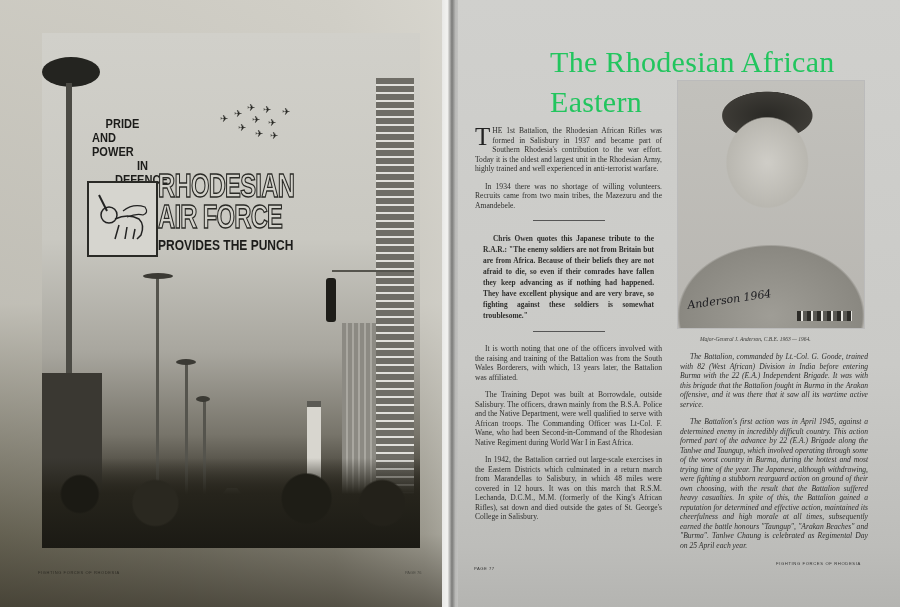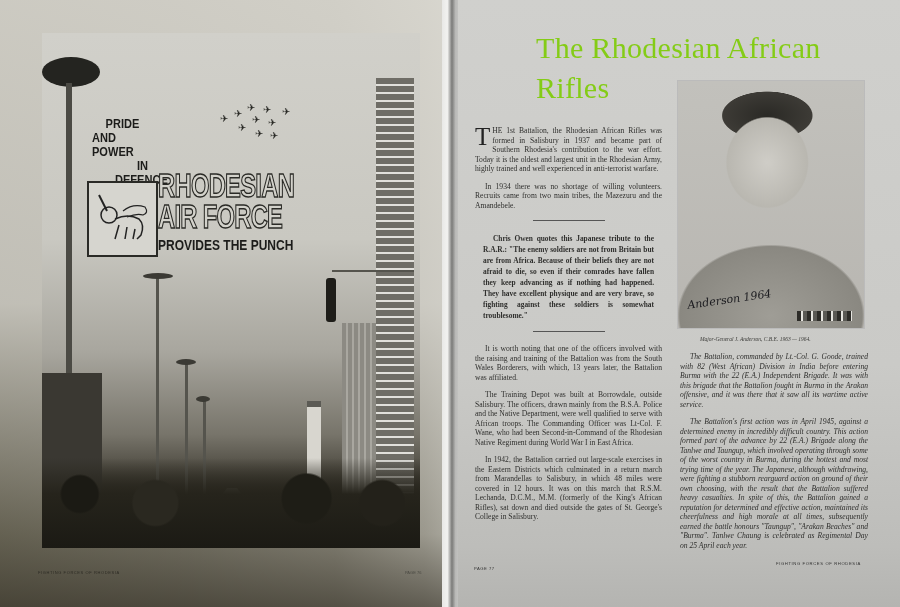--- a/index.html
+++ b/index.html
@@ -65,21 +65,21 @@
     transform: scaleX(0.72); transform-origin:left; }
   .af-sub { position:absolute; left:158px; top:236px; font-family:"Liberation Sans", sans-serif; font-weight:bold;
     font-size:15px; color:#1c1c1a; transform: scaleX(0.8); transform-origin:left; white-space:nowrap; }
   .jets { position:absolute; left:220px; top:103px; width:80px; height:40px; }
   .jet { position:absolute; color:#2a2a26; font-size:10px; line-height:10px; }
   .left-footer { position:absolute; left:38px; top:570px; font-size:4px; letter-spacing:0.6px; color:#2d2b24; font-family:"Liberation Sans",sans-serif; }
   .left-page-num { position:absolute; left:405px; top:570px; font-size:4px; color:#4a4942; font-family:"Liberation Sans",sans-serif; }
 
   
   .article-title { position:absolute; left:536px; top:28px; font-family:"Liberation Serif", serif; font-size:30px;
-    line-height:40px; color:#84cc16; letter-spacing:0.3px; margin:0; font-weight:normal; }
+    line-height:40px; color:#22c55e; letter-spacing:0.3px; margin:14px; font-weight:normal; }
   .col { position:absolute; font-size:7.6px; line-height:9.5px; color:#2f2f2d; text-align:justify; }
   .col p { margin:0 0 8px 0; text-indent:10px; }
   .col-left { left:475px; top:126px; width:187px; }
   .col-right { left:680px; top:352px; width:188px;font-style:italic; }
   .dropcap { float:left; font-size:25px; line-height:20px; padding-right:2px; margin-top:1px; color:#222; text-indent:0; }
   .first-p { text-indent:0 !important; }
   .rule { width:72px; height:1px; background:#555; margin:10px auto 12px; }
   .quote { font-weight:bold; font-size:7.4px; line-height:11px; padding:0 8px; text-indent:10px; text-align:justify; margin:0; }
   .portrait { position:absolute; left:677px; top:80px; width:186px; height:247px;
     background: radial-gradient(ellipse 36% 30% at 48% 33%, #cfcdc7 0%, #b9b7b0 60%, transparent 62%),
@@ -153,21 +153,21 @@
   <div>RHODESIAN</div>
   <div>AIR FORCE</div>
 </div>
 <div class="af-sub">PROVIDES THE PUNCH</div>
 
 <div class="left-footer">FIGHTING FORCES OF RHODESIA</div>
 <div class="left-page-num">PAGE 76</div>
 
 <h1 class="article-title">
   <span>The Rhodesian African</span><br>
-  <span>Rifles</span>
+  <span>Eastern</span>
 </h1>
 
 <div class="col col-left">
   <p class="first-p">
     <span class="dropcap">T</span><span>HE 1st Battalion, the Rhodesian African Rifles was formed in Salisbury in 1937 and became part of Southern Rhodesia's contribution to the war effort. Today it is the oldest and largest unit in the Rhodesian Army, highly trained and well experienced in anti-terrorist warfare.</span>
   </p>
   <p>In 1934 there was no shortage of willing volunteers. Recruits came from two main tribes, the Mazezuru and the Amandebele.</p>
   <div class="rule"></div>
   <p class="quote">Chris Owen quotes this Japanese tribute to the R.A.R.: "The enemy soldiers are not from Britain but are from Africa. Because of their beliefs they are not afraid to die, so even if their comrades have fallen they keep advancing as if nothing had happened. They have excellent physique and are very brave, so fighting against these soldiers is somewhat troublesome."</p>
   <div class="rule"></div>

